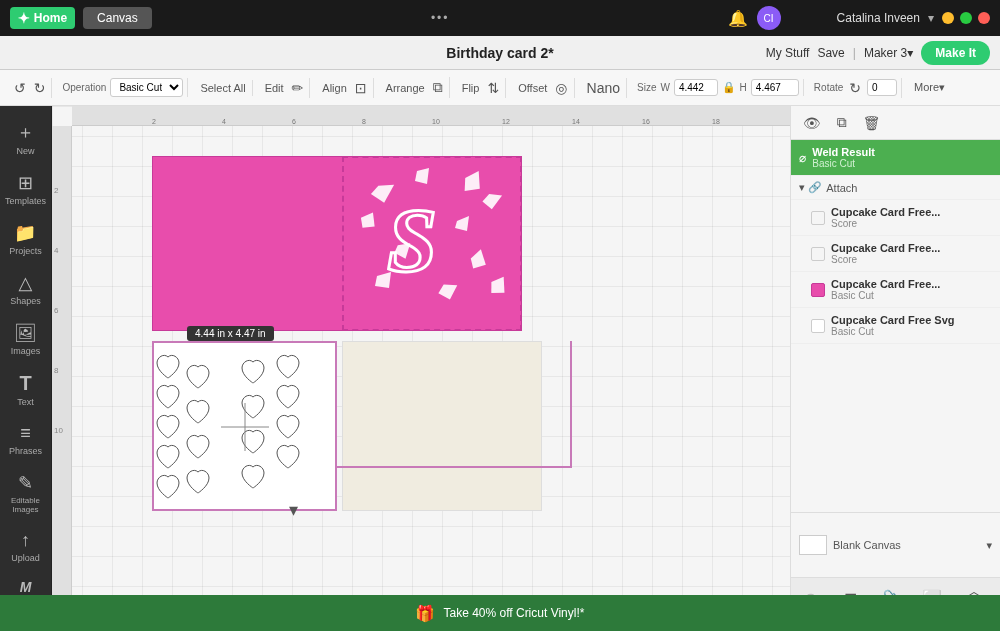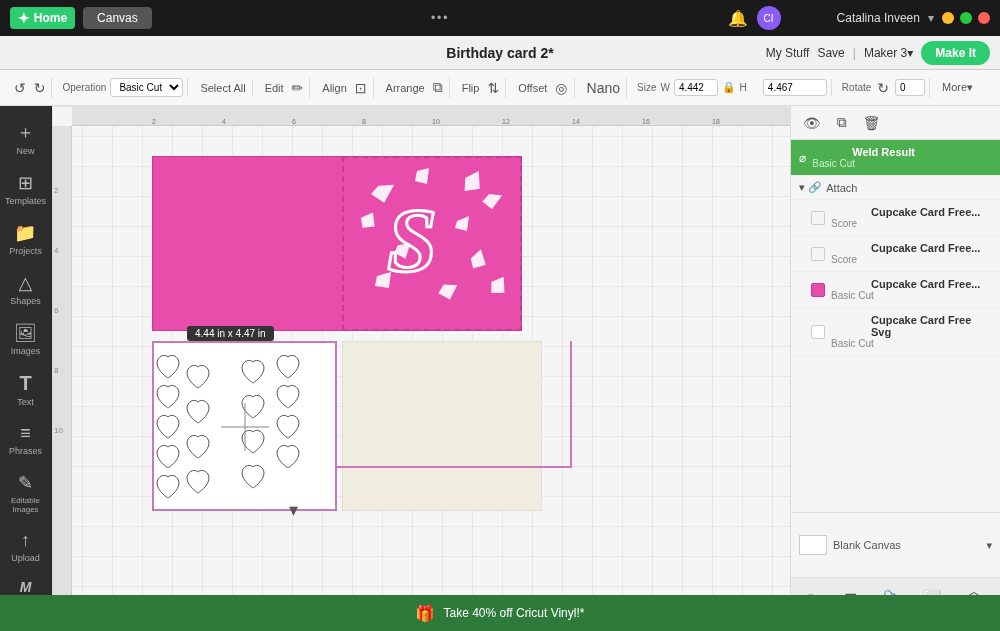--- a/index.html
+++ b/index.html
@@ -230,21 +230,21 @@
     .panel-tool-btn { font-size: 14px; color: #555; cursor: pointer; padding: 2px 4px; }
 
     #layers-list { flex: 1; overflow-y: auto; }
 
     .layer-item {
       display: flex; align-items: center; padding: 6px 8px; gap: 6px;
       border-bottom: 1px solid #eee; cursor: pointer;
     }
     .layer-item.selected { background: #4CAF50; color: #fff; }
     .layer-item.selected .layer-sub { color: #d0f0d0; }
-    .layer-name { font-size: 11px; font-weight: 600; flex: 1; margin-left: 40px; }
+    .layer-name { font-size: 11px; font-weight: 600; flex: 1; }
     .layer-sub { font-size: 10px; color: #888; }
     .layer-icon { font-size: 12px; }
     .layer-color { width: 14px; height: 14px; border-radius: 2px; border: 1px solid #ccc; flex-shrink: 0; }
 
     .attach-header {
       display: flex; align-items: center; padding: 5px 8px; gap: 4px;
       border-bottom: 1px solid #eee; font-size: 11px; color: #555; cursor: pointer;
     }
 
     
@@ -361,21 +361,21 @@
   </div>
   <div class="tb-group">
     <span class="tb-icon" style="font-size:14px;">Nano</span>
   </div>
   <div class="tb-group">
     <span class="tb-label">Size</span>
     <span class="tb-label">W</span>
     <input class="tb-input" value="4.442" style="width: 44px;">
     <span class="lock-icon">🔒</span>
     <span class="tb-label">H</span>
-    <input class="tb-input" value="4.467" style="width: 64px; margin-left: 12px;">
+    <input class="tb-input" value="4.467" style="width: 48px;">
   </div>
   <div class="tb-group">
     <span class="tb-label">Rotate</span>
     <span class="tb-icon">↻</span>
     <input class="tb-input" value="0" style="width: 30px;">
   </div>
   <div class="tb-group">
     <span class="tb-icon" style="font-size:11px;">More▾</span>
   </div>
 </div>

